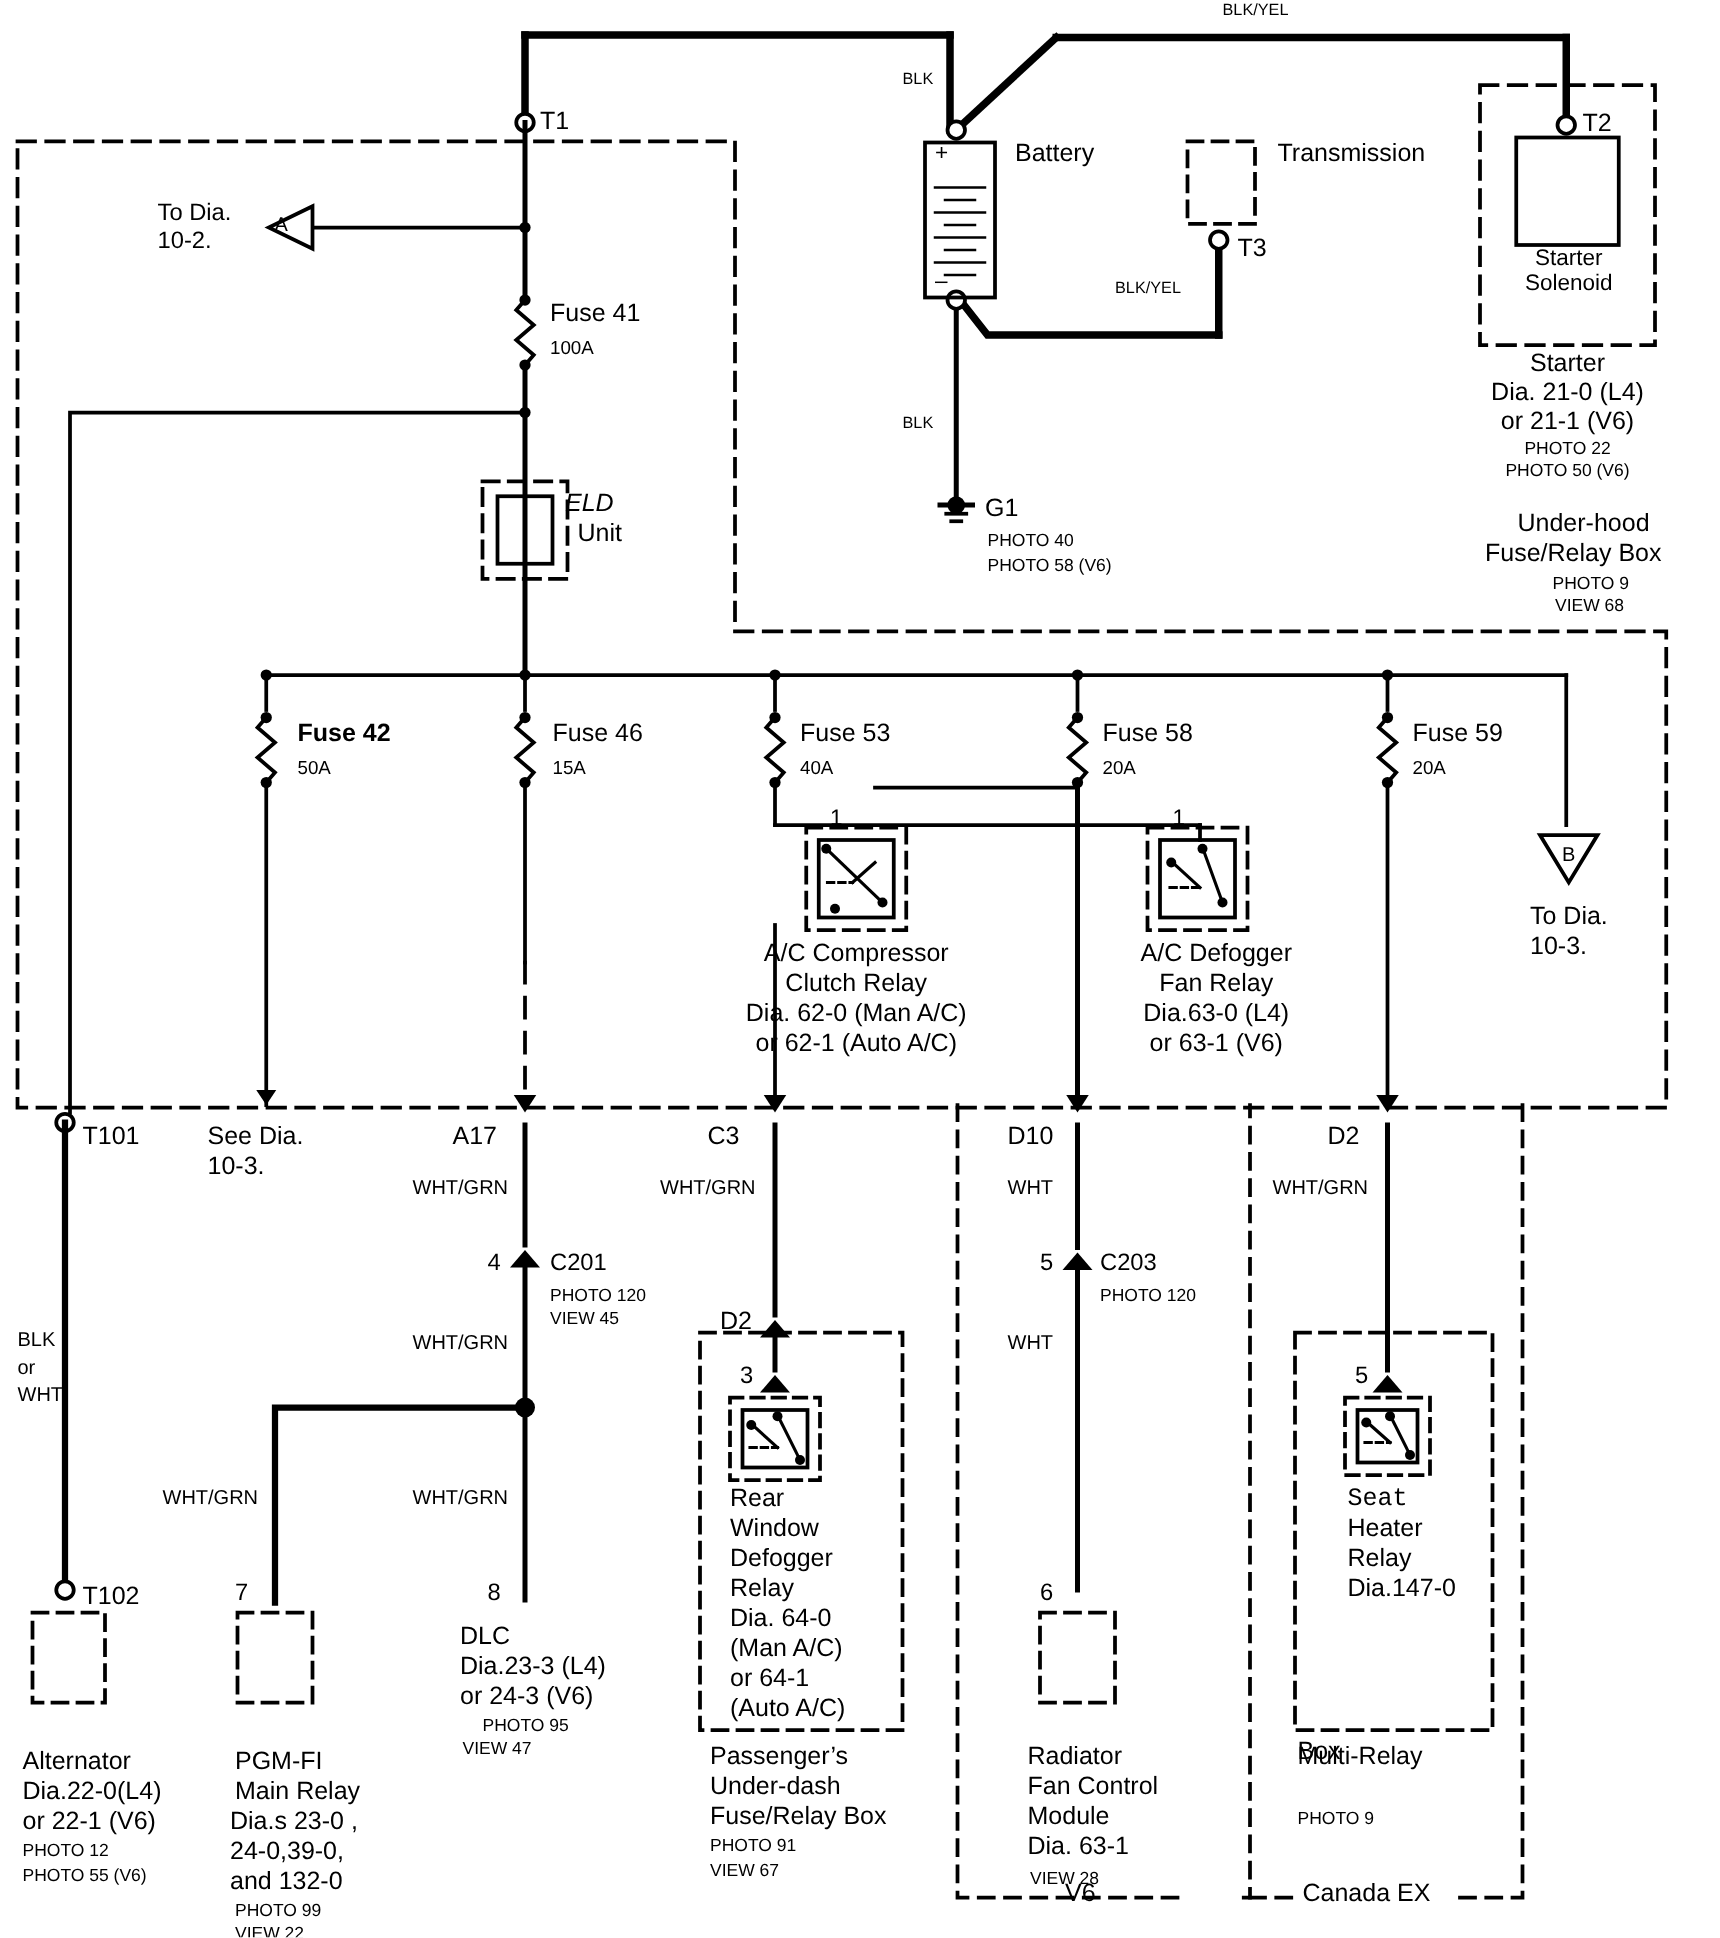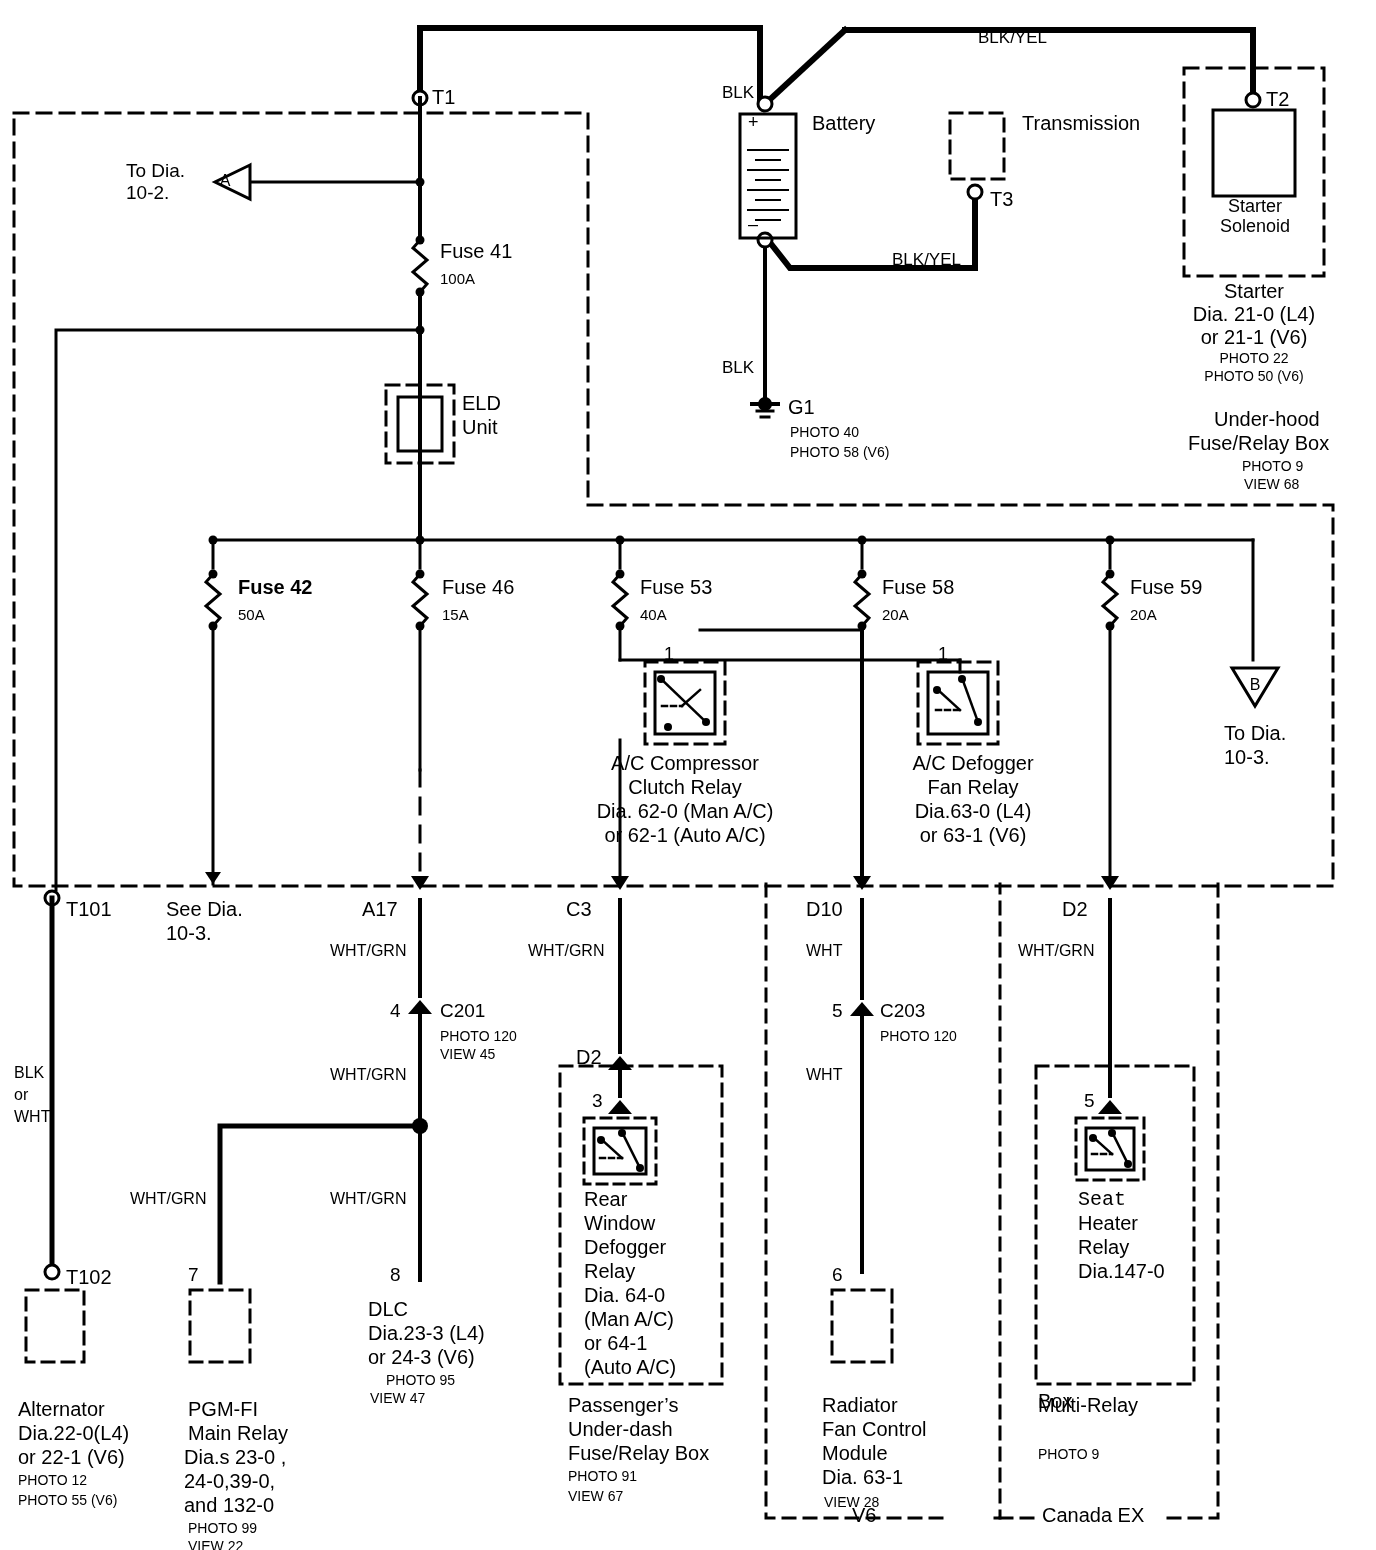--- a/index.html
+++ b/index.html
@@ -26,21 +26,21 @@
   .lbl {
     position: absolute;
     white-space: pre;
     line-height: 1.18;
     font-family: "Liberation Sans", sans-serif;
     color: #000;
   }
   .s20 { font-size: 20px; }
   .s19 { font-size: 19px; }
   .s18 { font-size: 18px; }
-  .s17 { font-size: 17px; margin-top: 28px; }
+  .s17 { font-size: 13px; }
   .s16 { font-size: 16px; }
   .s15 { font-size: 15px; }
   .s14 { font-size: 14px; }
   .ctr { text-align: center; }
 </style>
 </head>
 <body>
 
 <div id="sheet">
 
@@ -288,21 +288,21 @@
   <div class="lbl s14" style="left:790px; top:424px;">PHOTO 40</div>
   <div class="lbl s14" style="left:790px; top:444px;">PHOTO 58 (V6)</div>
 
   <div class="lbl s19" style="left:126px; top:160px;">To Dia.</div>
   <div class="lbl s19" style="left:126px; top:182px;">10-2.</div>
   <div class="lbl s16 ctr" style="left:210px; top:172px; width:30px;">A</div>
 
   <div class="lbl s20" style="left:440px; top:240px;">Fuse 41</div>
   <div class="lbl s15" style="left:440px; top:270px;">100A</div>
 
-  <div class="lbl s20" style="left:462px; top:392px;">ELD</div>
+  <div class="lbl s20" style="left:452px; top:392px;font-style:italic;">ELD</div>
   <div class="lbl s20" style="left:462px; top:416px;">Unit</div>
 
   <div class="lbl s20" style="left:238px; top:576px;font-weight:bold;">Fuse 42</div>
   <div class="lbl s15" style="left:238px; top:606px;">50A</div>
 
   <div class="lbl s20" style="left:442px; top:576px;">Fuse 46</div>
   <div class="lbl s15" style="left:442px; top:606px;">15A</div>
 
   <div class="lbl s20" style="left:640px; top:576px;">Fuse 53</div>
   <div class="lbl s15" style="left:640px; top:606px;">40A</div>

